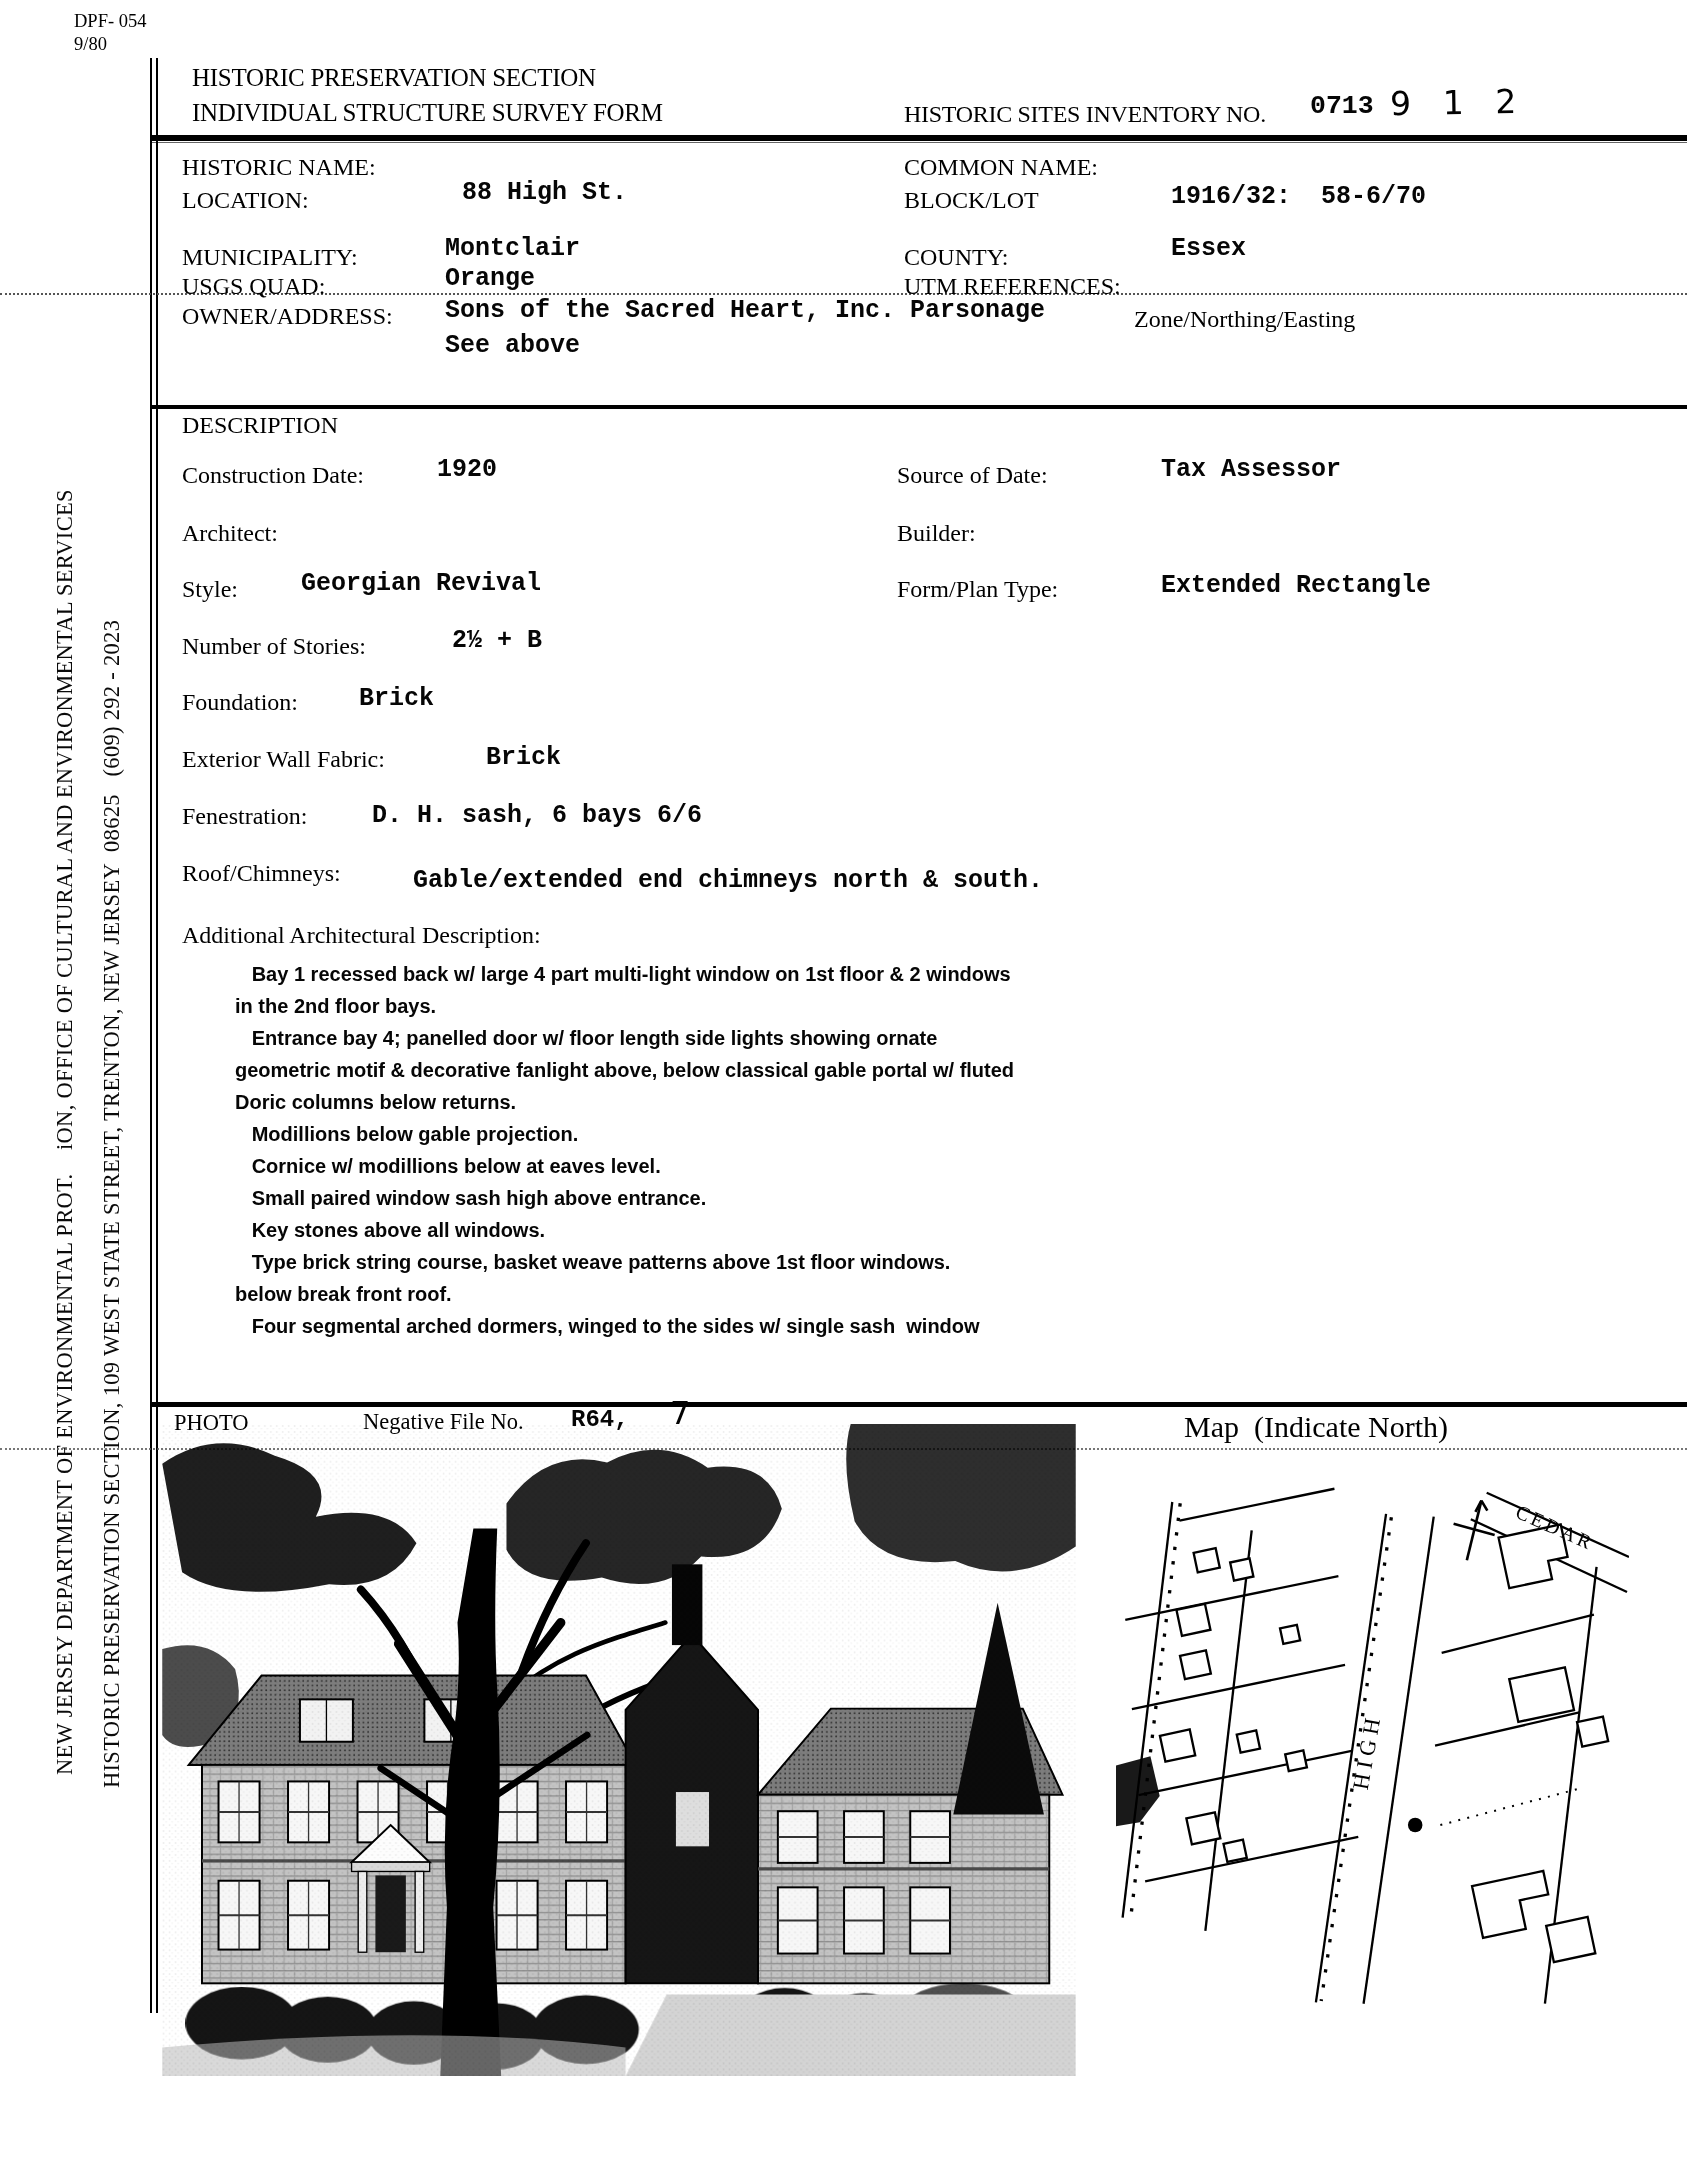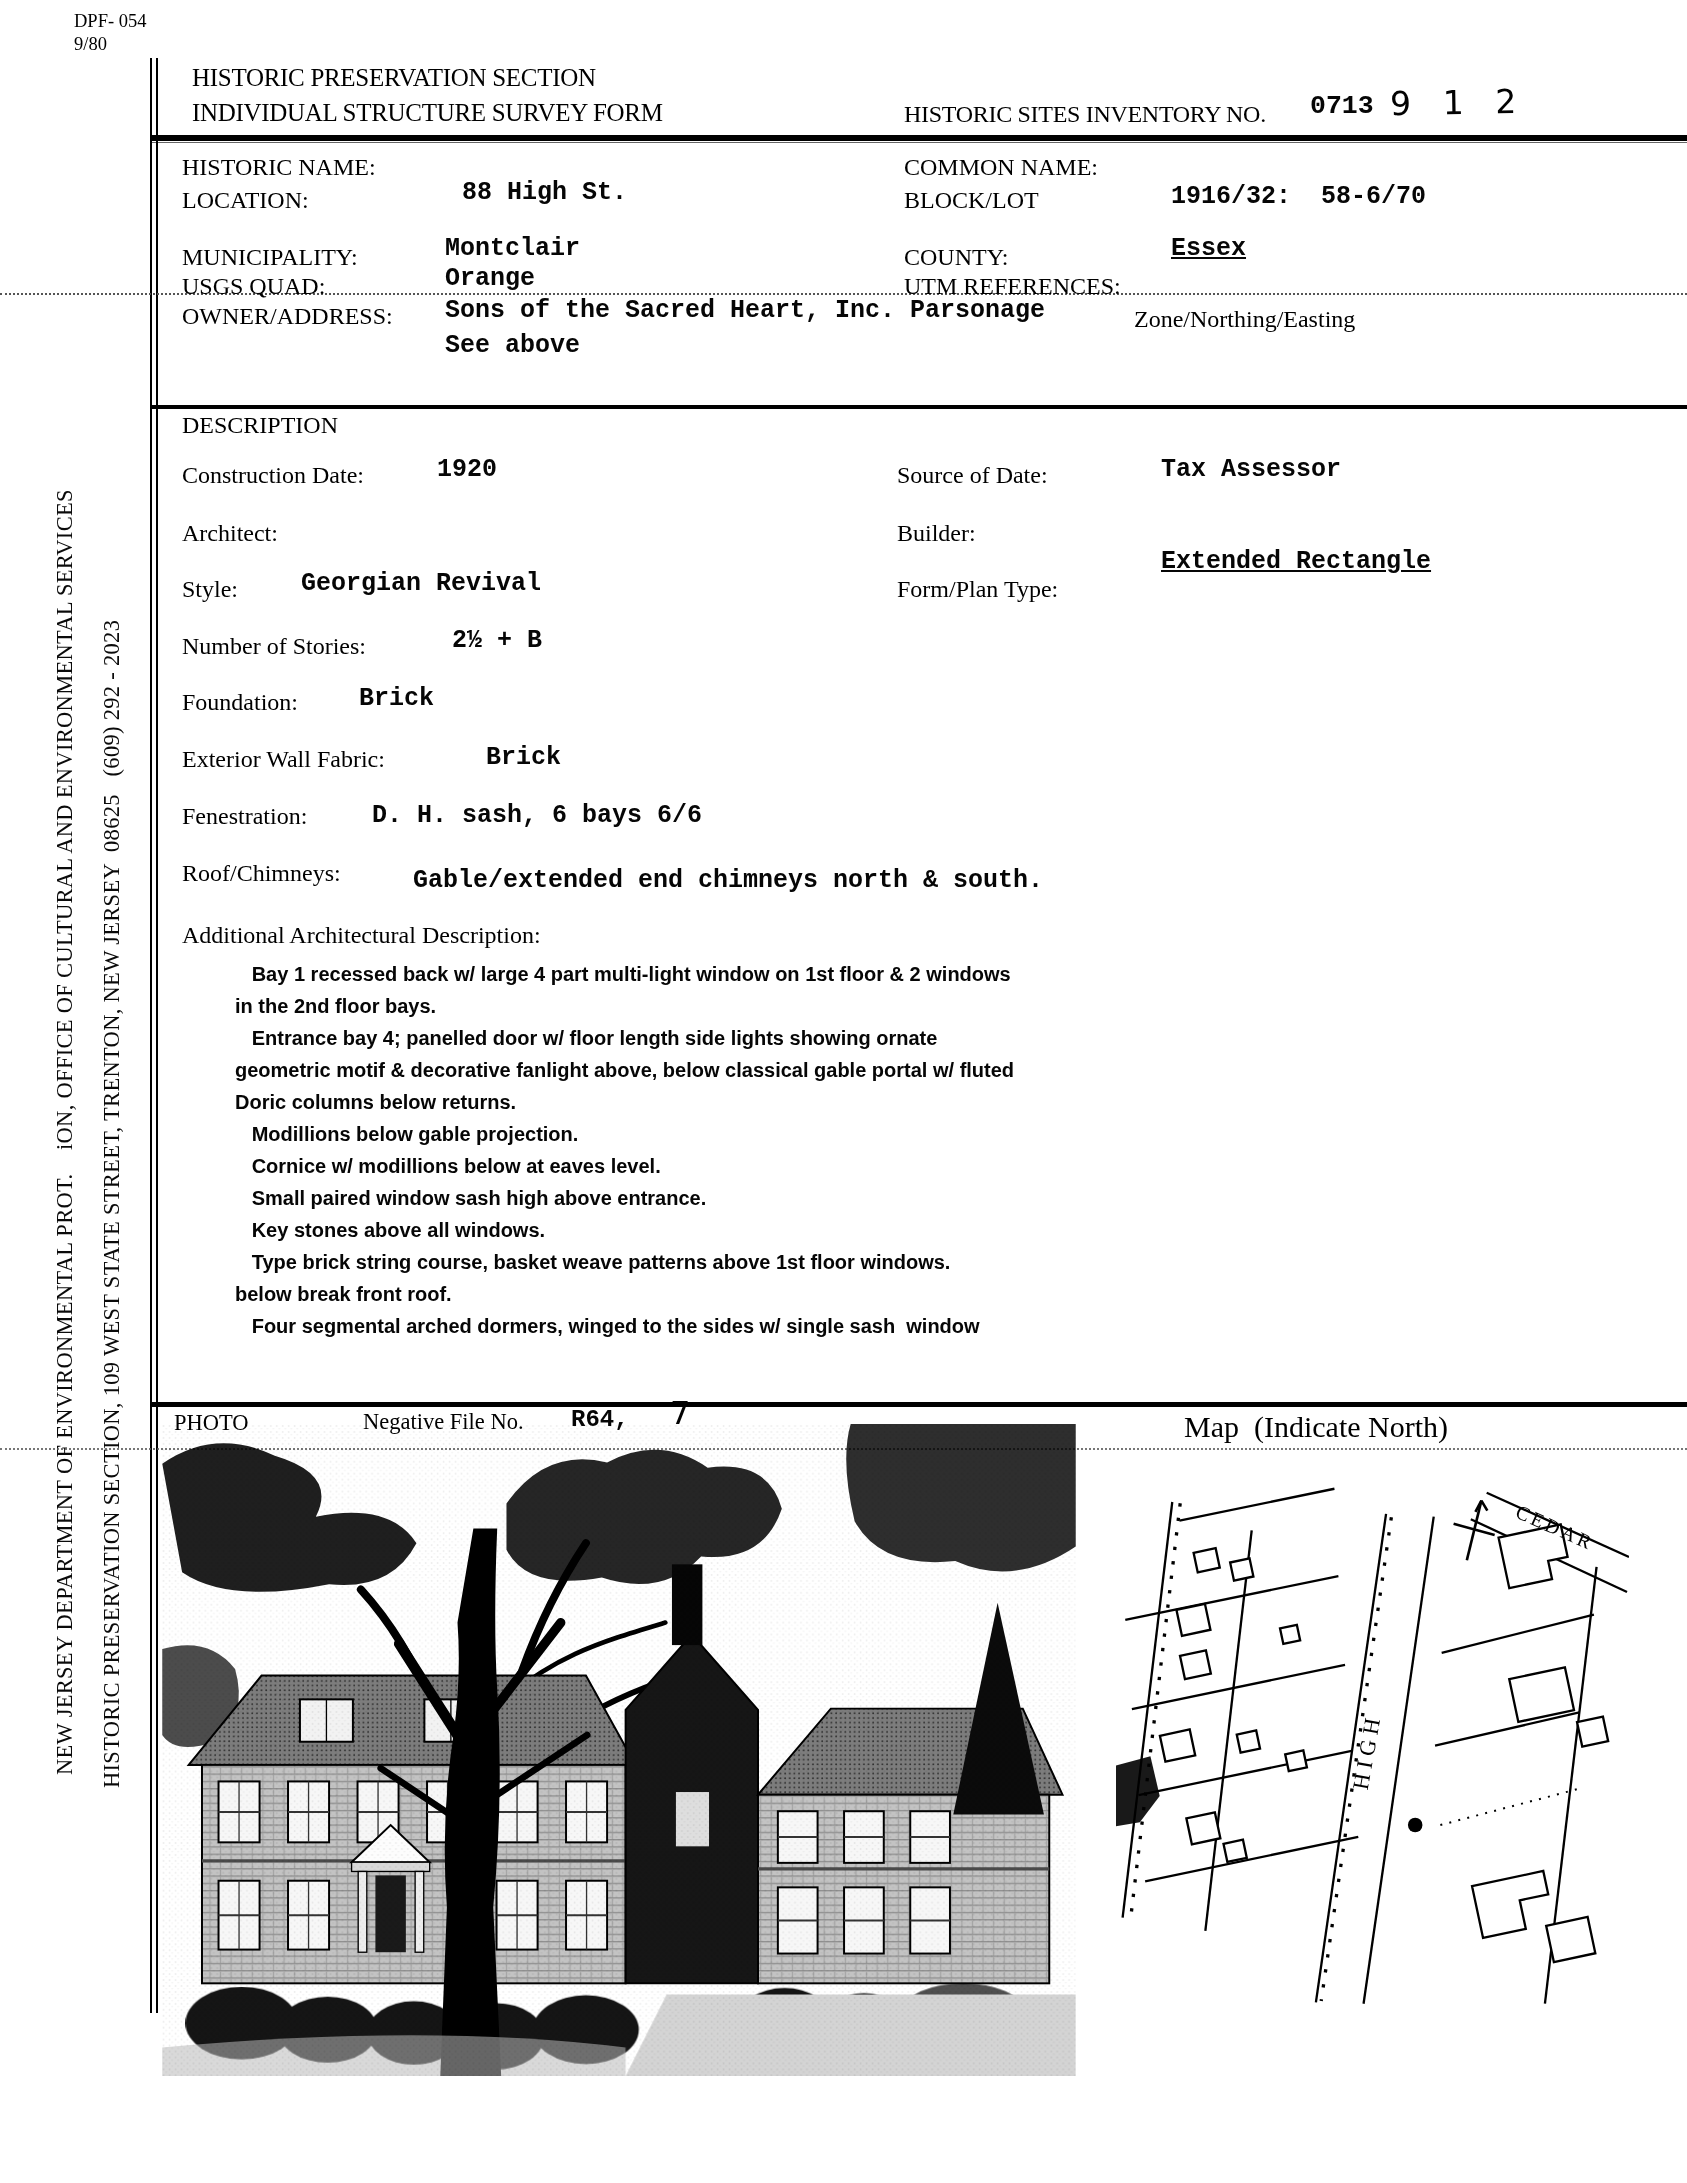--- a/index.html
+++ b/index.html
@@ -48,21 +48,21 @@
   <div class="abs lbl" style="left:182px;top:154px;">HISTORIC NAME:</div>
   <div class="abs lbl" style="left:904px;top:154px;">COMMON NAME:</div>
   <div class="abs lbl" style="left:182px;top:187px;">LOCATION:</div>
   <div class="abs typed" style="left:462px;top:180px;">88 High St.</div>
   <div class="abs lbl" style="left:904px;top:187px;">BLOCK/LOT</div>
   <div class="abs typed" style="left:1171px;top:184px;">1916/32:  58-6/70</div>
 
   <div class="abs lbl" style="left:182px;top:244px;">MUNICIPALITY:</div>
   <div class="abs typed" style="left:445px;top:236px;">Montclair</div>
   <div class="abs lbl" style="left:904px;top:244px;">COUNTY:</div>
-  <div class="abs typed" style="left:1171px;top:236px;text-decoration:underline;">Essex</div>
+  <div class="abs typed" style="left:1171px;top:236px;">Essex</div>
 
   <div class="abs lbl" style="left:182px;top:273px;">USGS QUAD:</div>
   <div class="abs typed" style="left:445px;top:266px;">Orange</div>
   <div class="abs lbl" style="left:904px;top:273px;">UTM REFERENCES:</div>
 
   <div class="abs lbl" style="left:182px;top:303px;">OWNER/ADDRESS:</div>
   <div class="abs typed" style="left:445px;top:298px;">Sons of the Sacred Heart, Inc. Parsonage</div>
   <div class="abs lbl" style="left:1134px;top:306px;">Zone/Northing/Easting</div>
   <div class="abs typed" style="left:445px;top:333px;">See above</div>
 
@@ -72,21 +72,21 @@
   <div class="abs typed" style="left:437px;top:457px;">1920</div>
   <div class="abs lbl" style="left:897px;top:462px;">Source of Date:</div>
   <div class="abs typed" style="left:1161px;top:457px;">Tax Assessor</div>
 
   <div class="abs lbl" style="left:182px;top:520px;">Architect:</div>
   <div class="abs lbl" style="left:897px;top:520px;">Builder:</div>
 
   <div class="abs lbl" style="left:182px;top:576px;">Style:</div>
   <div class="abs typed" style="left:301px;top:571px;">Georgian Revival</div>
   <div class="abs lbl" style="left:897px;top:576px;">Form/Plan Type:</div>
-  <div class="abs typed" style="left:1161px;top:549px;text-decoration:underline;">Extended Rectangle</div>
+  <div class="abs typed" style="left:1161px;top:573px;">Extended Rectangle</div>
 
   <div class="abs lbl" style="left:182px;top:633px;">Number of Stories:</div>
   <div class="abs typed" style="left:452px;top:628px;">2½ + B</div>
 
   <div class="abs lbl" style="left:182px;top:689px;">Foundation:</div>
   <div class="abs typed" style="left:359px;top:686px;">Brick</div>
 
   <div class="abs lbl" style="left:182px;top:746px;">Exterior Wall Fabric:</div>
   <div class="abs typed" style="left:486px;top:745px;">Brick</div>
 

